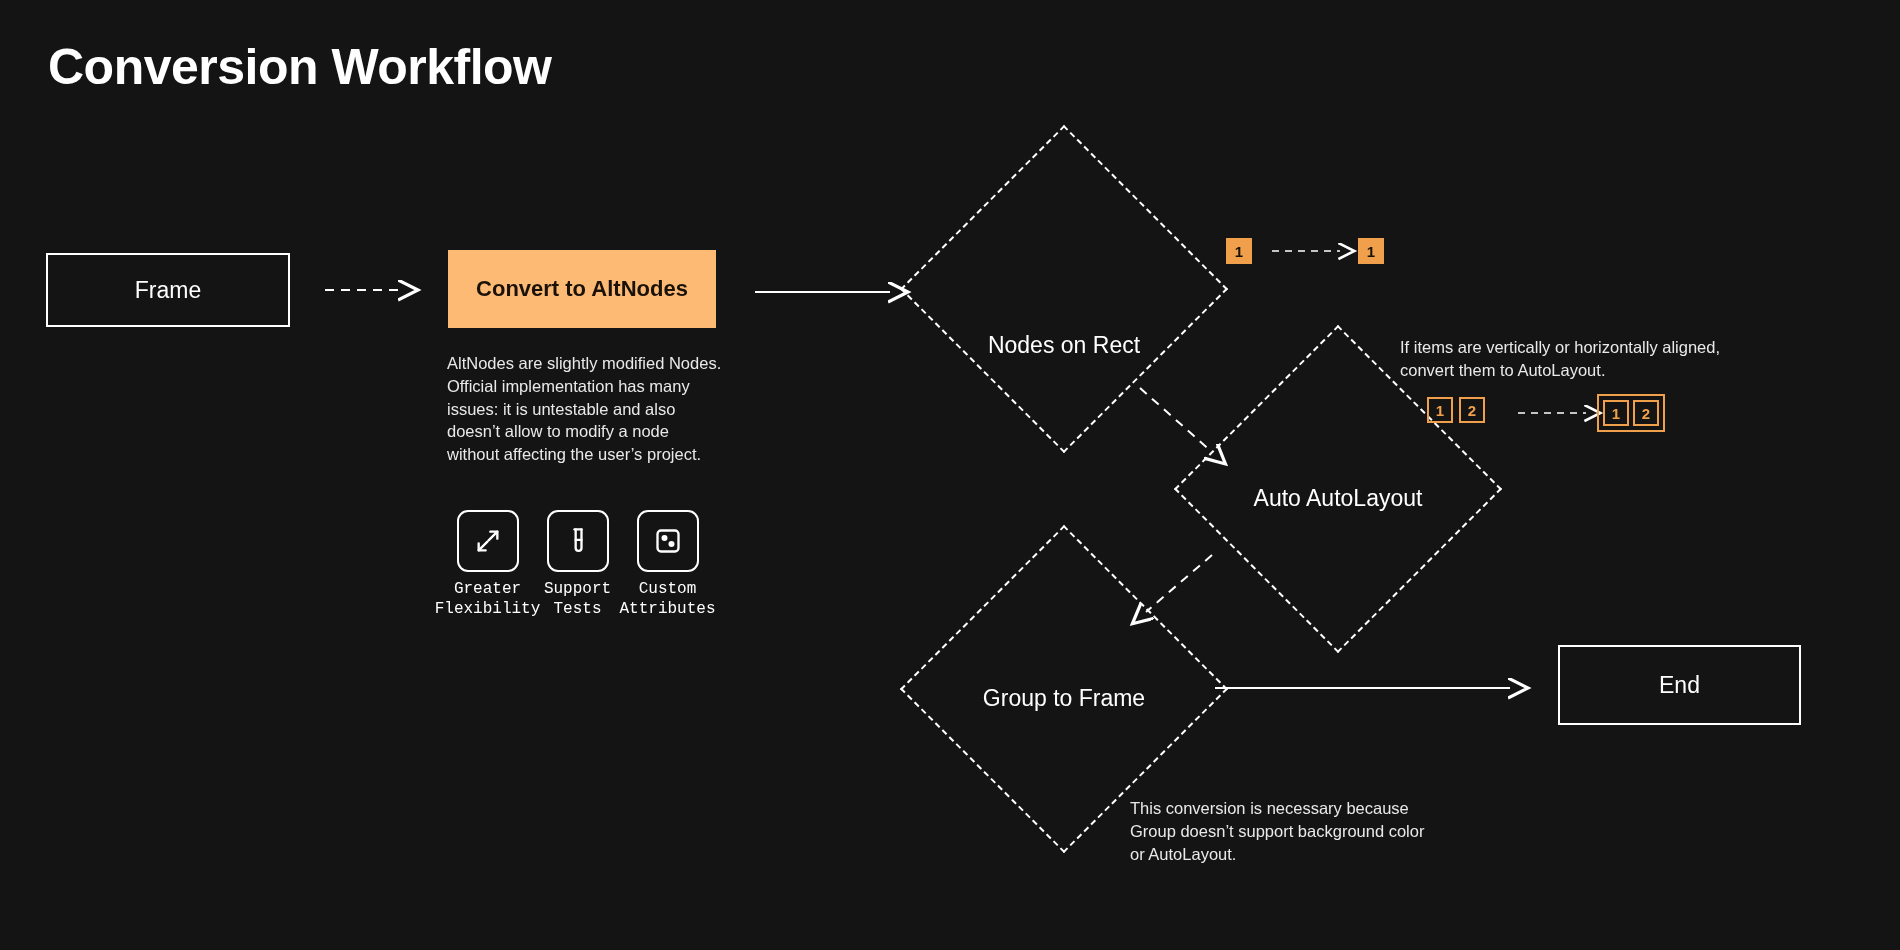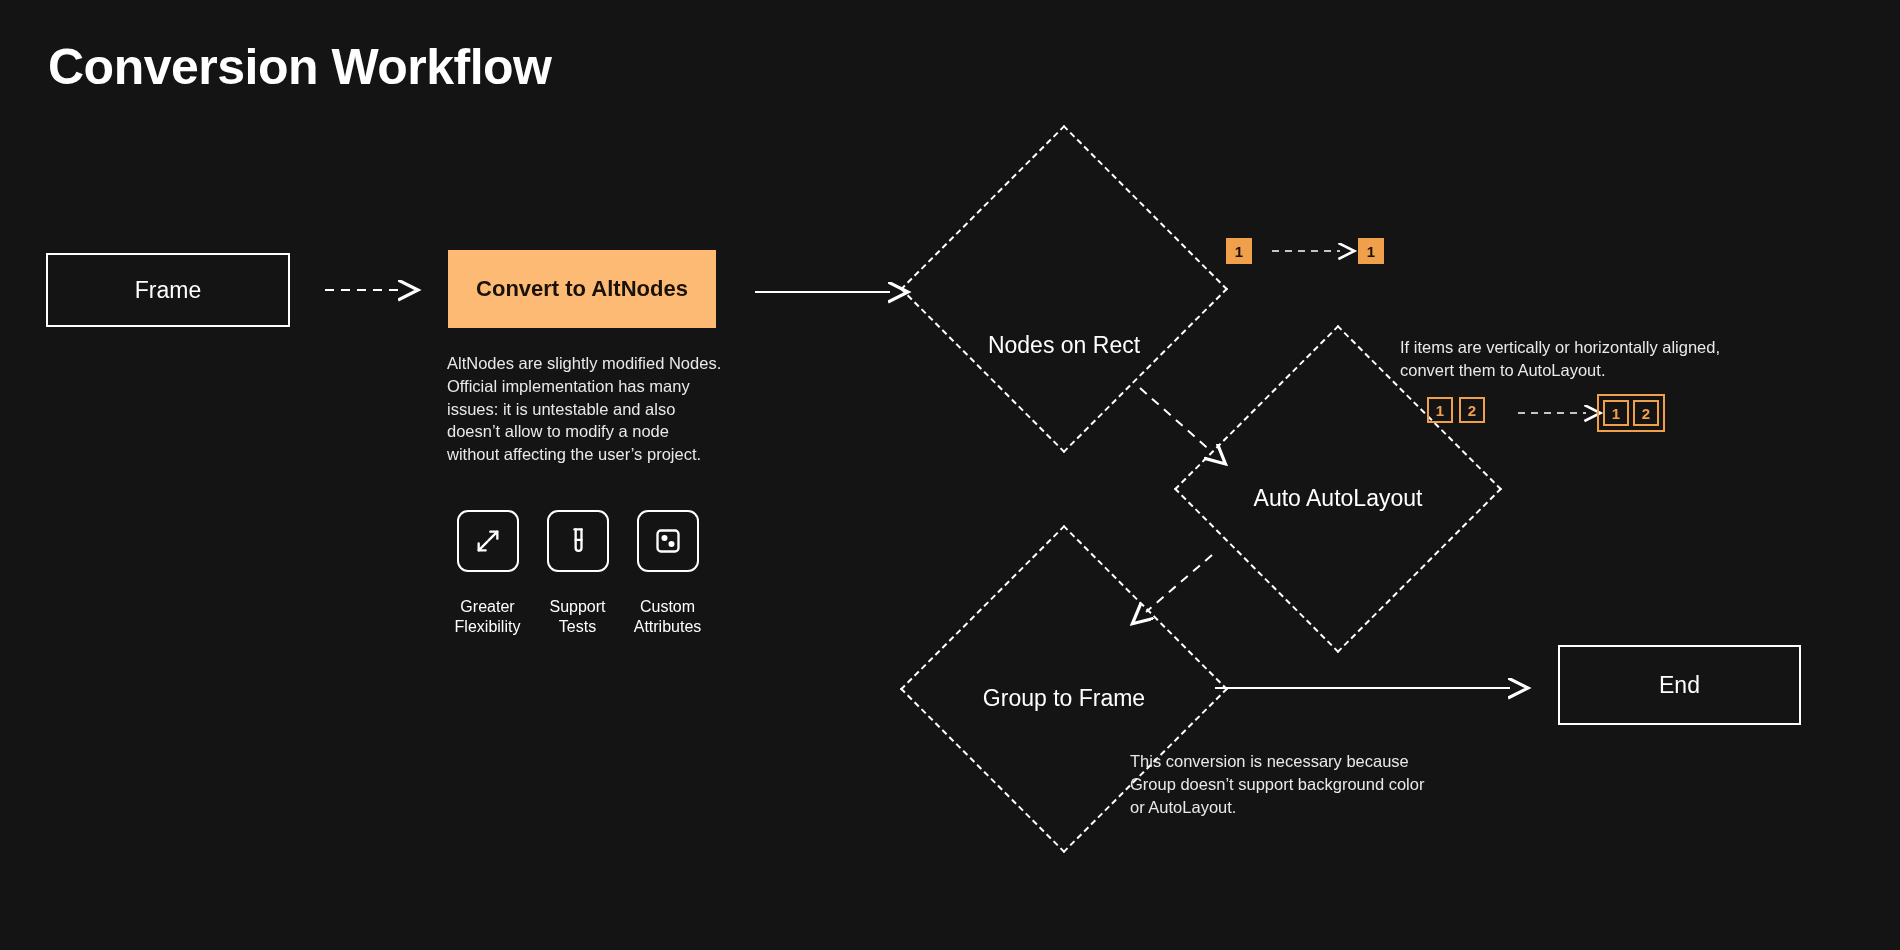--- a/index.html
+++ b/index.html
@@ -84,21 +84,21 @@
   
   .note {
     position: absolute;
     font-size: 16.5px;
     line-height: 1.38;
     color: #e9e9e9;
   }
   #convert-note { left: 447px; top: 352px; width: 276px; }
   #note-rect    { left: 1148px; top: 158px; width: 320px; }
   #note-align   { left: 1400px; top: 336px; width: 330px; }
-  #note-group   { left: 1130px; top: 750px; width: 300px; }
+  #note-group   { left: 1130px; top: 797px; width: 300px; }
 
   
   #features {
     position: absolute;
     left: 452px;
     top: 510px;
     display: flex;
     gap: 19px;
   }
   .feature {
@@ -111,26 +111,27 @@
     width: 62px;
     height: 62px;
     border: 2px solid #ffffff;
     border-radius: 11px;
     display: flex;
     align-items: center;
     justify-content: center;
     box-sizing: border-box;
   }
   .feature-label {
-    margin-top: 25px;
+    margin-top: 8px;
     font-size: 16px;
     line-height: 1.22;
     text-align: center;
     color: #ffffff;
     white-space: pre-line;
+    font-family: Liberation Mono, monospace;
   }
 
   
   .chip-row {
     position: absolute;
     display: flex;
     align-items: center;
     gap: 6px;
   }
   .chip {

